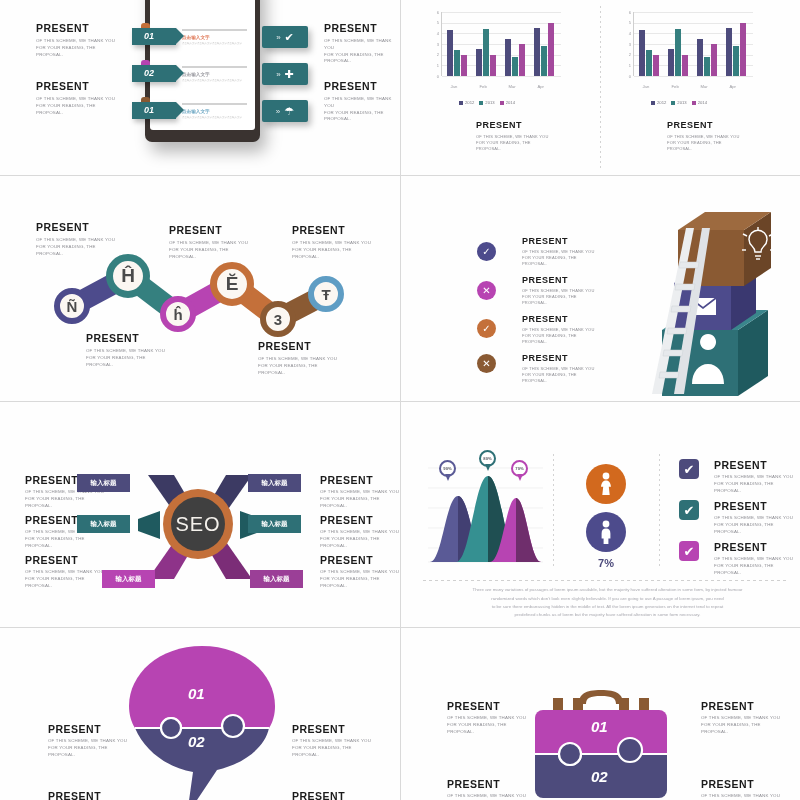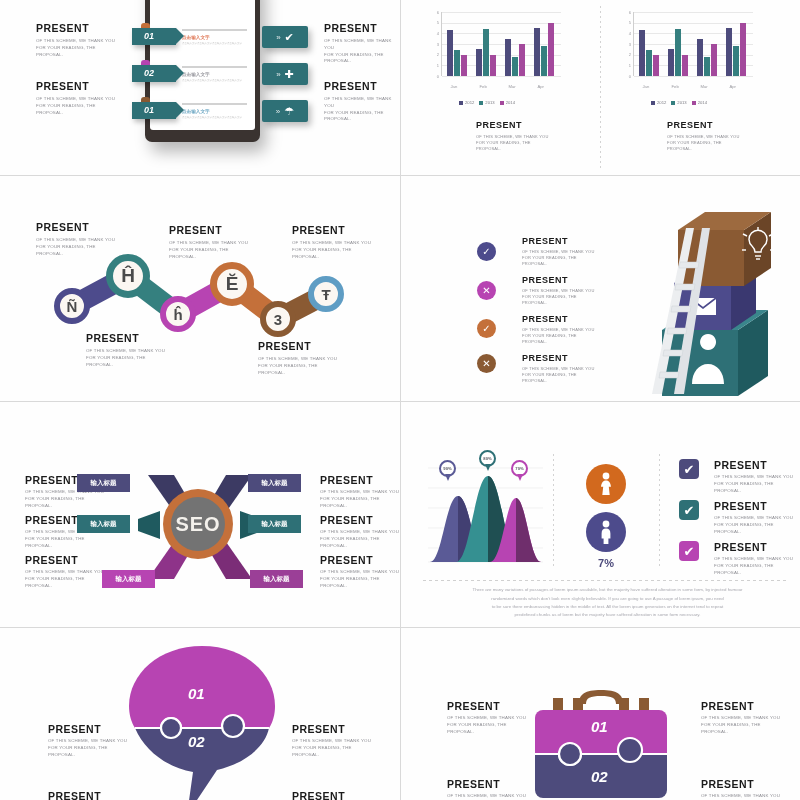--- a/index.html
+++ b/index.html
@@ -65,23 +65,23 @@
   .node.big { width:44px; height:44px; font-size:19px; border-width:7px; border-style:solid;}
   .node.sm { width:36px; height:36px; font-size:15px; border-width:6px; border-style:solid;}
 
   
   .ico-circ { position:absolute; width:19px; height:19px; border-radius:50%;
     display:flex; align-items:center; justify-content:center; color:#fff; font-size:10px; }
 
   
   .seo-c { position:absolute; left:163px; top:87px; width:70px; height:70px;
     border-radius:50%; background:#c4703a; display:flex; align-items:center; justify-content:center;}
-  .seo-i { width:54px; height:54px; border-radius:50%; background:#737373;
+  .seo-i { width:54px; height:54px; border-radius:50%; background:#404040;
     display:flex; align-items:center; justify-content:center;
-    color:#f4f1ec; font-size:20px; font-weight:bold; letter-spacing:1px;}
+    color:#f4f1ec; font-size:20px; font-weight:normal; letter-spacing:1px;}
   .chip { position:absolute; width:53px; height:18px; display:flex;
     align-items:center; justify-content:center; color:#fff; font-size:6.5px; font-weight:bold;}
 
   
   .bell-wrap { position:absolute; left:27px; top:48px; width:115px; height:115px; }
   .pin { position:absolute; width:17px; height:17px; border-radius:50%;
     border:2.5px solid; background:#fff; display:flex; align-items:center;
     justify-content:center; font-size:4.2px; color:#5a5a62; font-weight:bold;}
   .pin:after{content:"";position:absolute;bottom:-6px;left:50%;margin-left:-3px;
     border-left:3px solid transparent;border-right:3px solid transparent;border-top:7px solid;}

